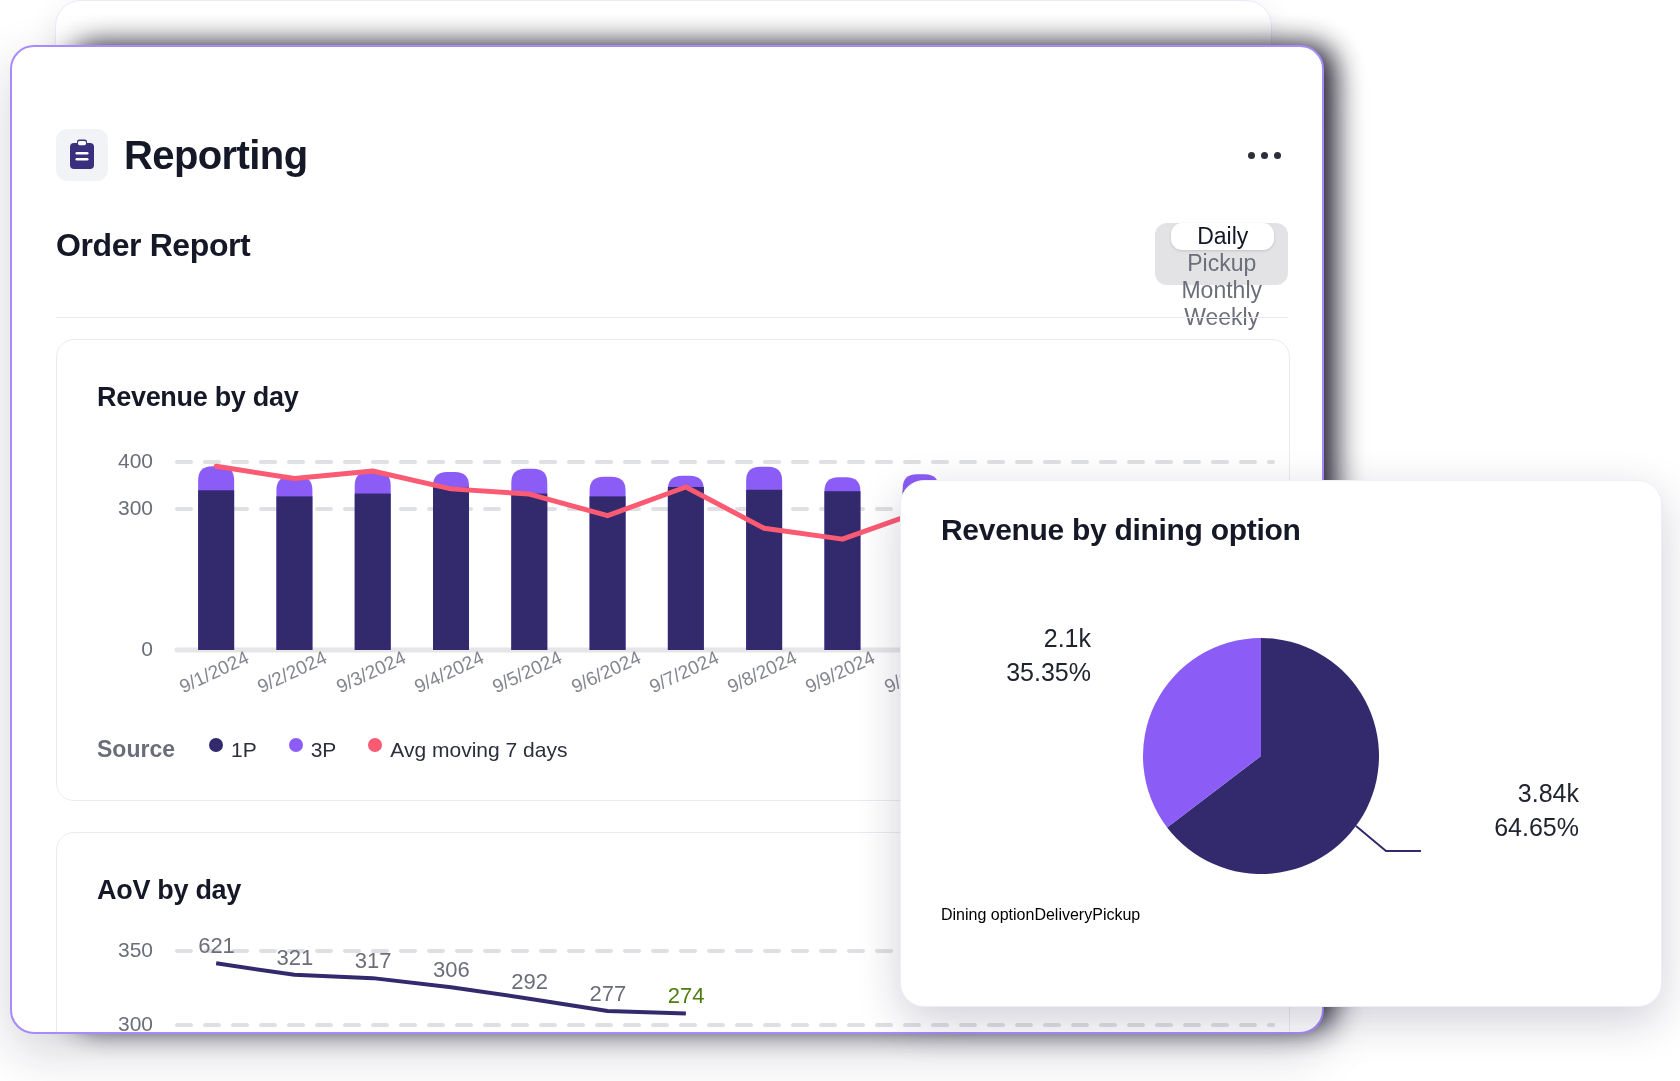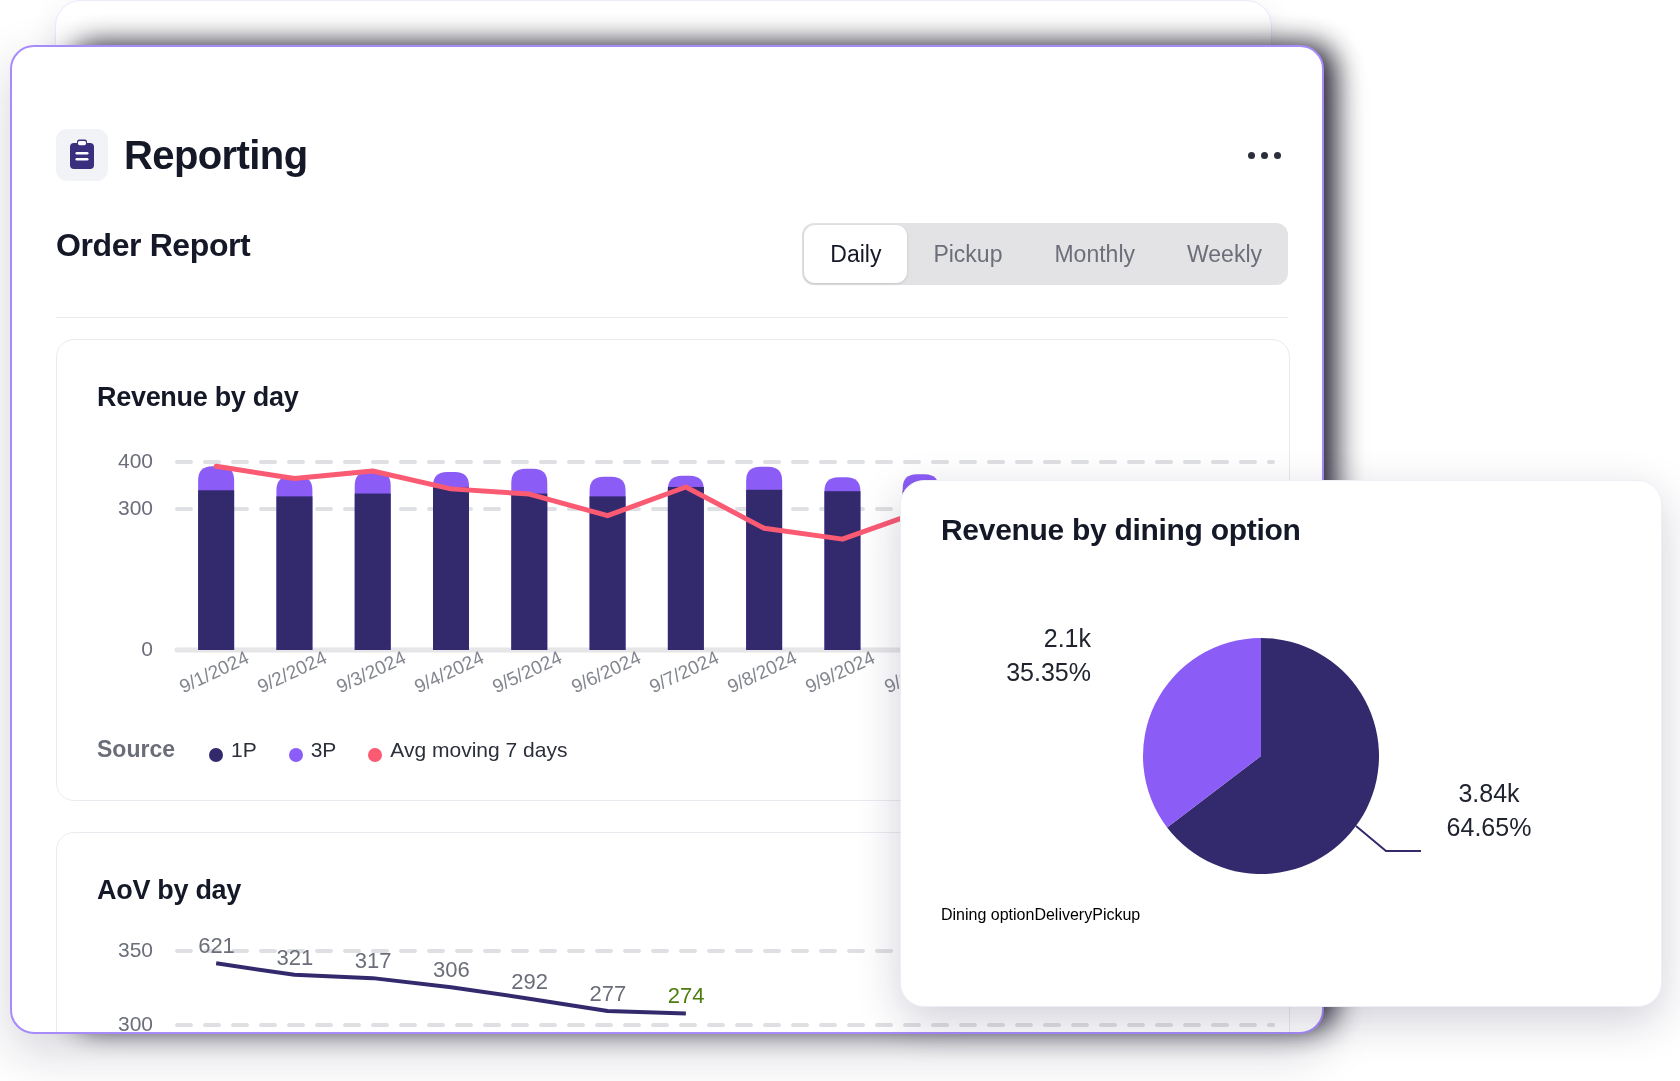--- a/index.html
+++ b/index.html
@@ -27,21 +27,21 @@
     color:#141827;letter-spacing:-.6px;line-height:52px;}
   .kebab{position:absolute;right:34px;top:86px;width:48px;height:44px;
     display:flex;align-items:center;justify-content:center;gap:6px;cursor:pointer;}
   .kebab i{display:block;width:7px;height:7px;border-radius:50%;background:#2b2f3a;}
 
   
   .section-row{position:absolute;left:0;top:148px;width:100%;height:120px;}
   .order-title{position:absolute;left:44px;top:32px;font-size:32px;font-weight:700;
     color:#141827;letter-spacing:-.4px;}
   .seg{position:absolute;right:34px;top:28px;height:62px;background:#e3e3e5;
-    border-radius:12px;display:flex;align-items:center;padding:0;}
+    border-radius:12px;display:flex;align-items:center;padding:0;flex-direction:column;}
   .seg .tab{height:62px;display:flex;align-items:center;justify-content:center;
     font-size:23px;color:#6c6f7a;padding:0 26px;cursor:pointer;white-space:nowrap;}
   .seg .tab.active{background:#ffffff;color:#141827;border-radius:11px;
     box-shadow:0 1px 3px rgba(0,0,0,.14);height:58px;margin:0 0 0 2px;}
   .divider{position:absolute;left:44px;top:122px;width:1232px;height:1px;background:#eceaf0;}
 
   
   .card{position:absolute;background:#fff;border:1px solid #eceaf0;border-radius:18px;}
   #card-revenue{left:44px;top:292px;width:1232px;height:460px;}
   #card-aov{left:44px;top:785px;width:1232px;height:260px;}
@@ -50,32 +50,32 @@
 
   
   .plot{position:absolute;left:0;top:0;width:100%;height:100%;}
   .ytick{position:absolute;font-size:21px;color:#6b6e79;text-align:right;width:70px;}
   .xlabel{position:absolute;font-size:19px;color:#84868f;white-space:nowrap;
     transform:rotate(-25deg);transform-origin:left top;}
 
   
   .legend{position:absolute;display:flex;align-items:center;gap:10px;}
   .legend .ltitle{font-size:23px;font-weight:700;color:#6b6e79;margin-right:24px;}
-  .legend .item{display:flex;align-items:flex-end;gap:8px;margin-right:22px;cursor:pointer;}
+  .legend .item{display:flex;align-items:flex-start;gap:8px;margin-right:22px;cursor:pointer;}
   .legend .dot{width:14px;height:14px;border-radius:50%;display:block;}
   .legend .ltext{font-size:21px;color:#2b2f3a;}
 
   
   #card-pie{position:absolute;left:900px;top:480px;width:760px;height:525px;
     background:#fff;border-radius:24px;box-shadow:0 14px 46px rgba(25,20,60,.20);
     border:1px solid #f0eef5;overflow:hidden;}
   .pie-title{position:absolute;left:40px;top:32px;font-size:30px;font-weight:700;
     color:#141827;letter-spacing:-.3px;}
   .pie-lbl{position:absolute;font-size:25px;color:#20242f;line-height:34px;text-align:right;}
-  .pie-lbl.right{text-align:center;}
+  .pie-lbl.right{text-align:right;}
   .pie-legend{position:absolute;left:40px;top:425px;display:flex;align-items:center;}
 </style>
 </head>
 <body>
 
 <div class="plate-back"></div>
 <div class="plate-shadow"></div>
 
 <div class="window">
 

